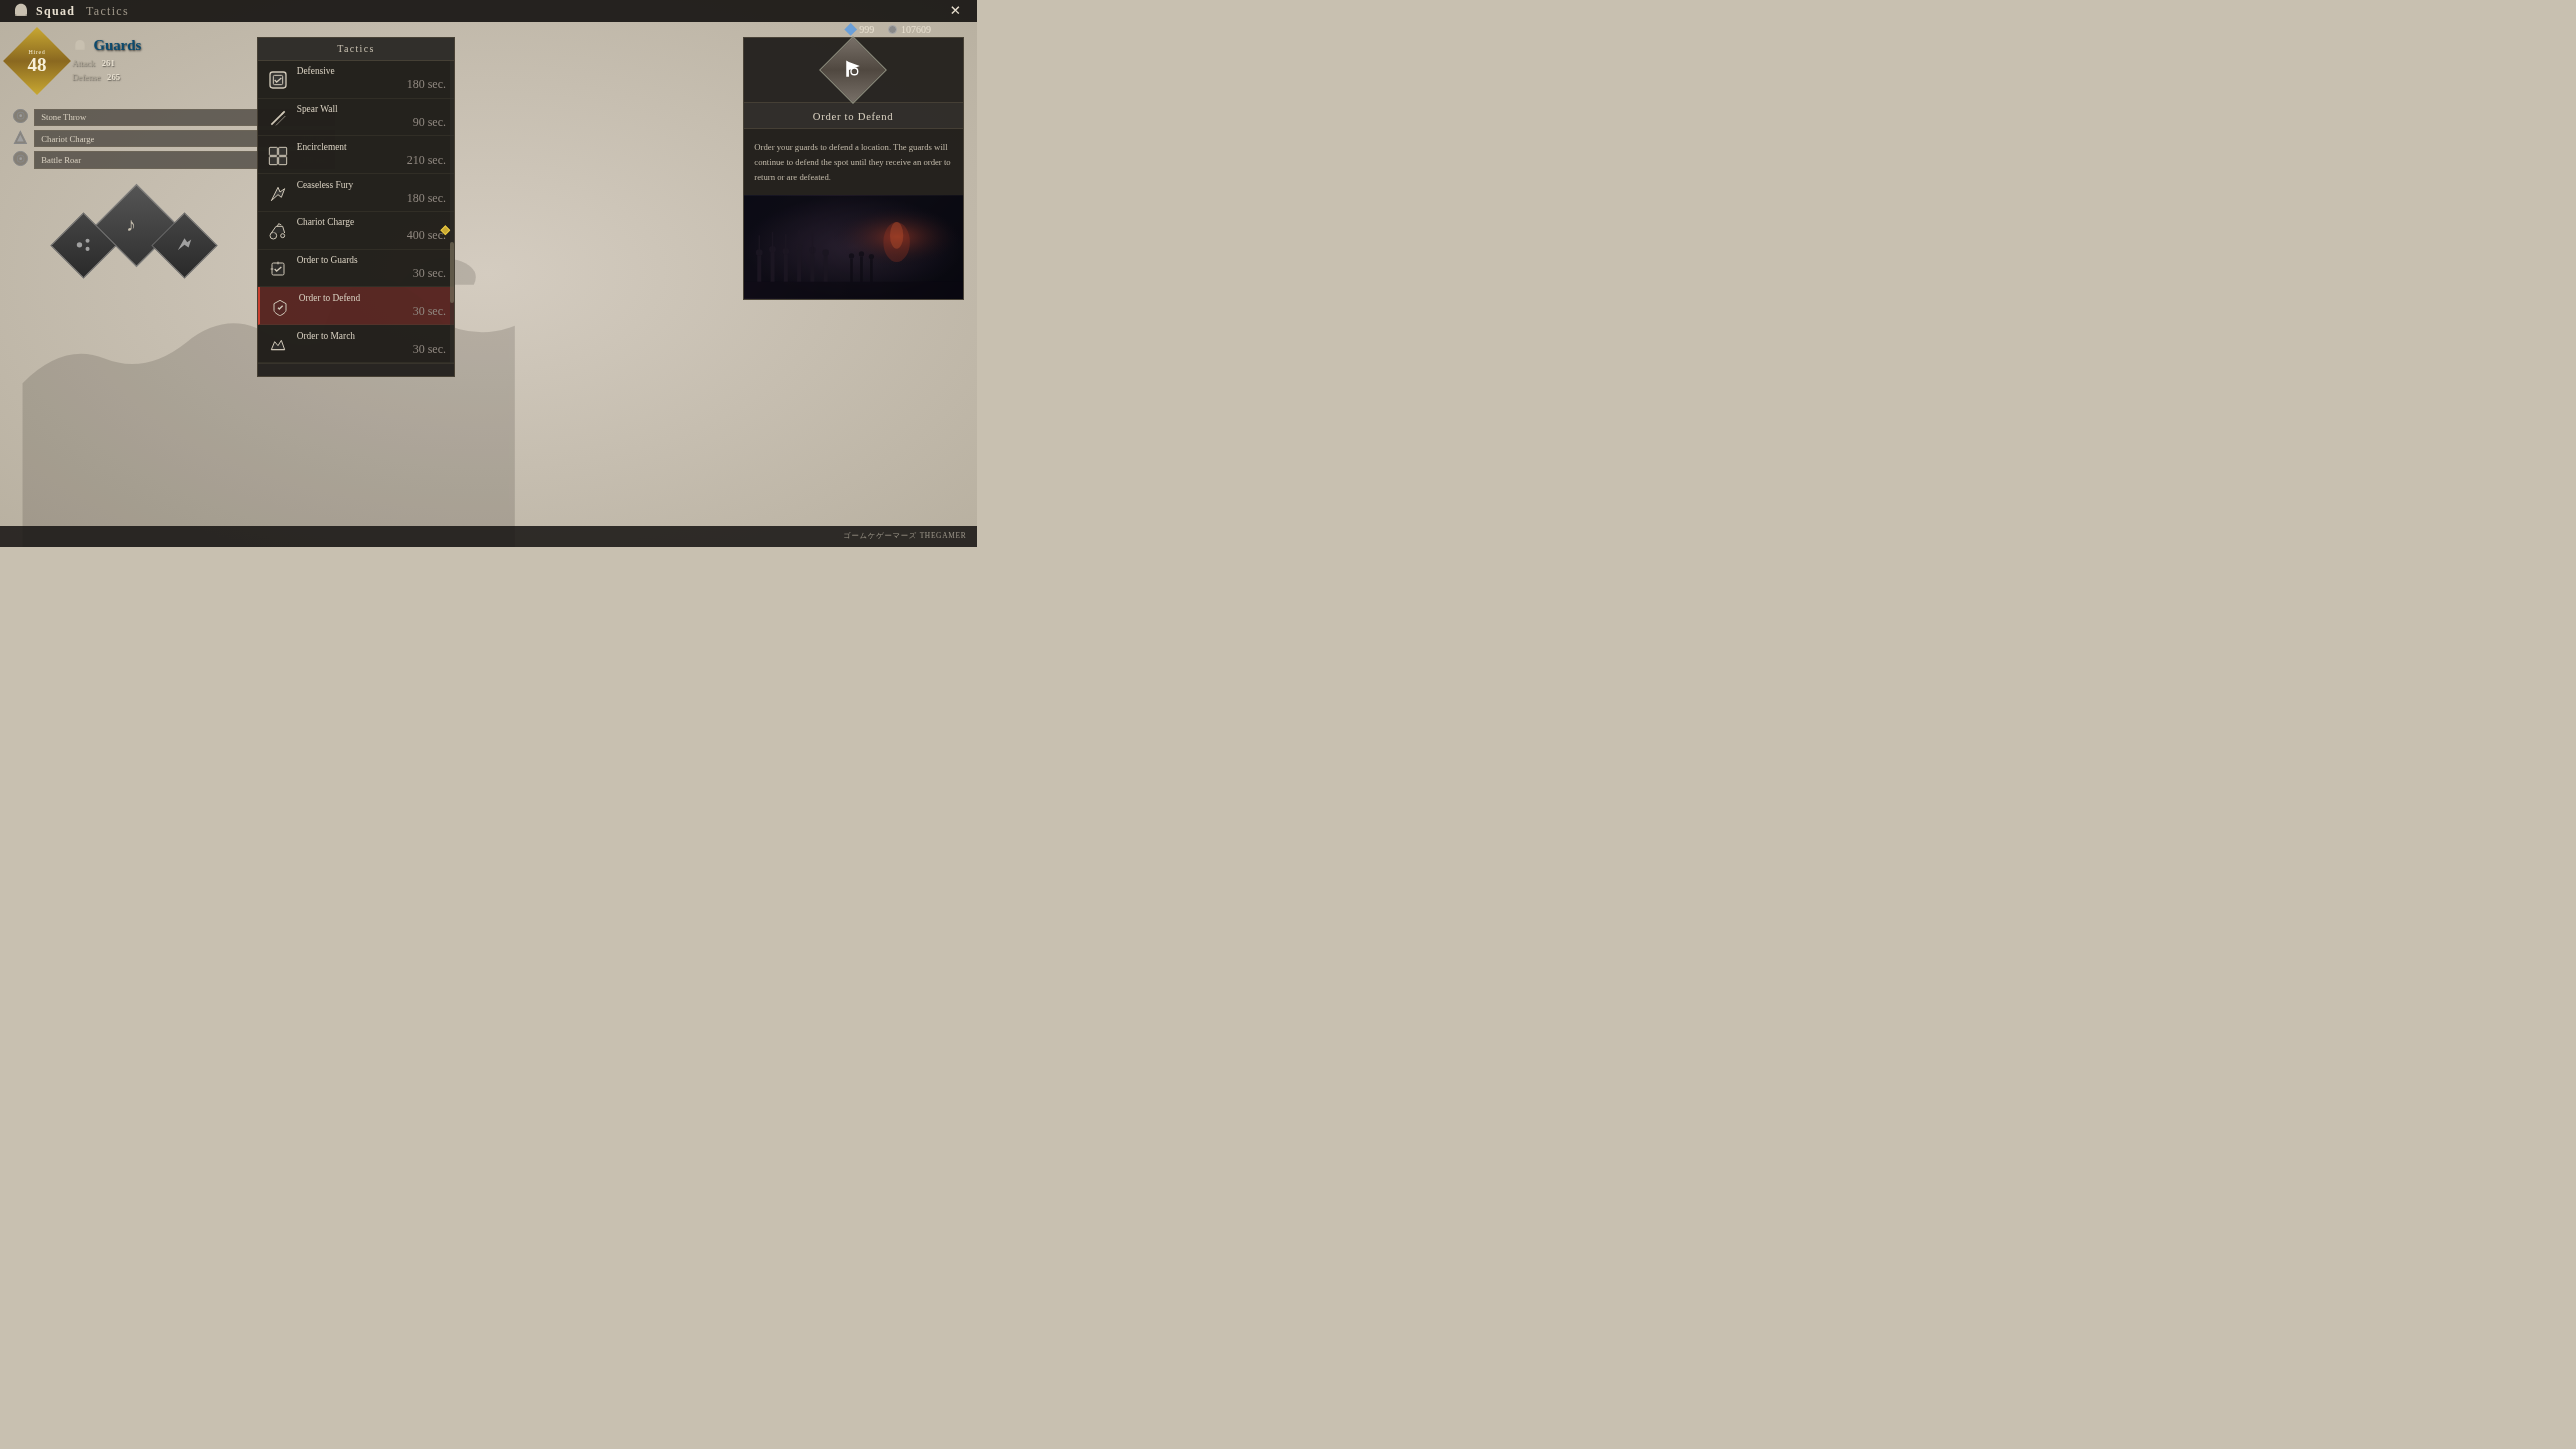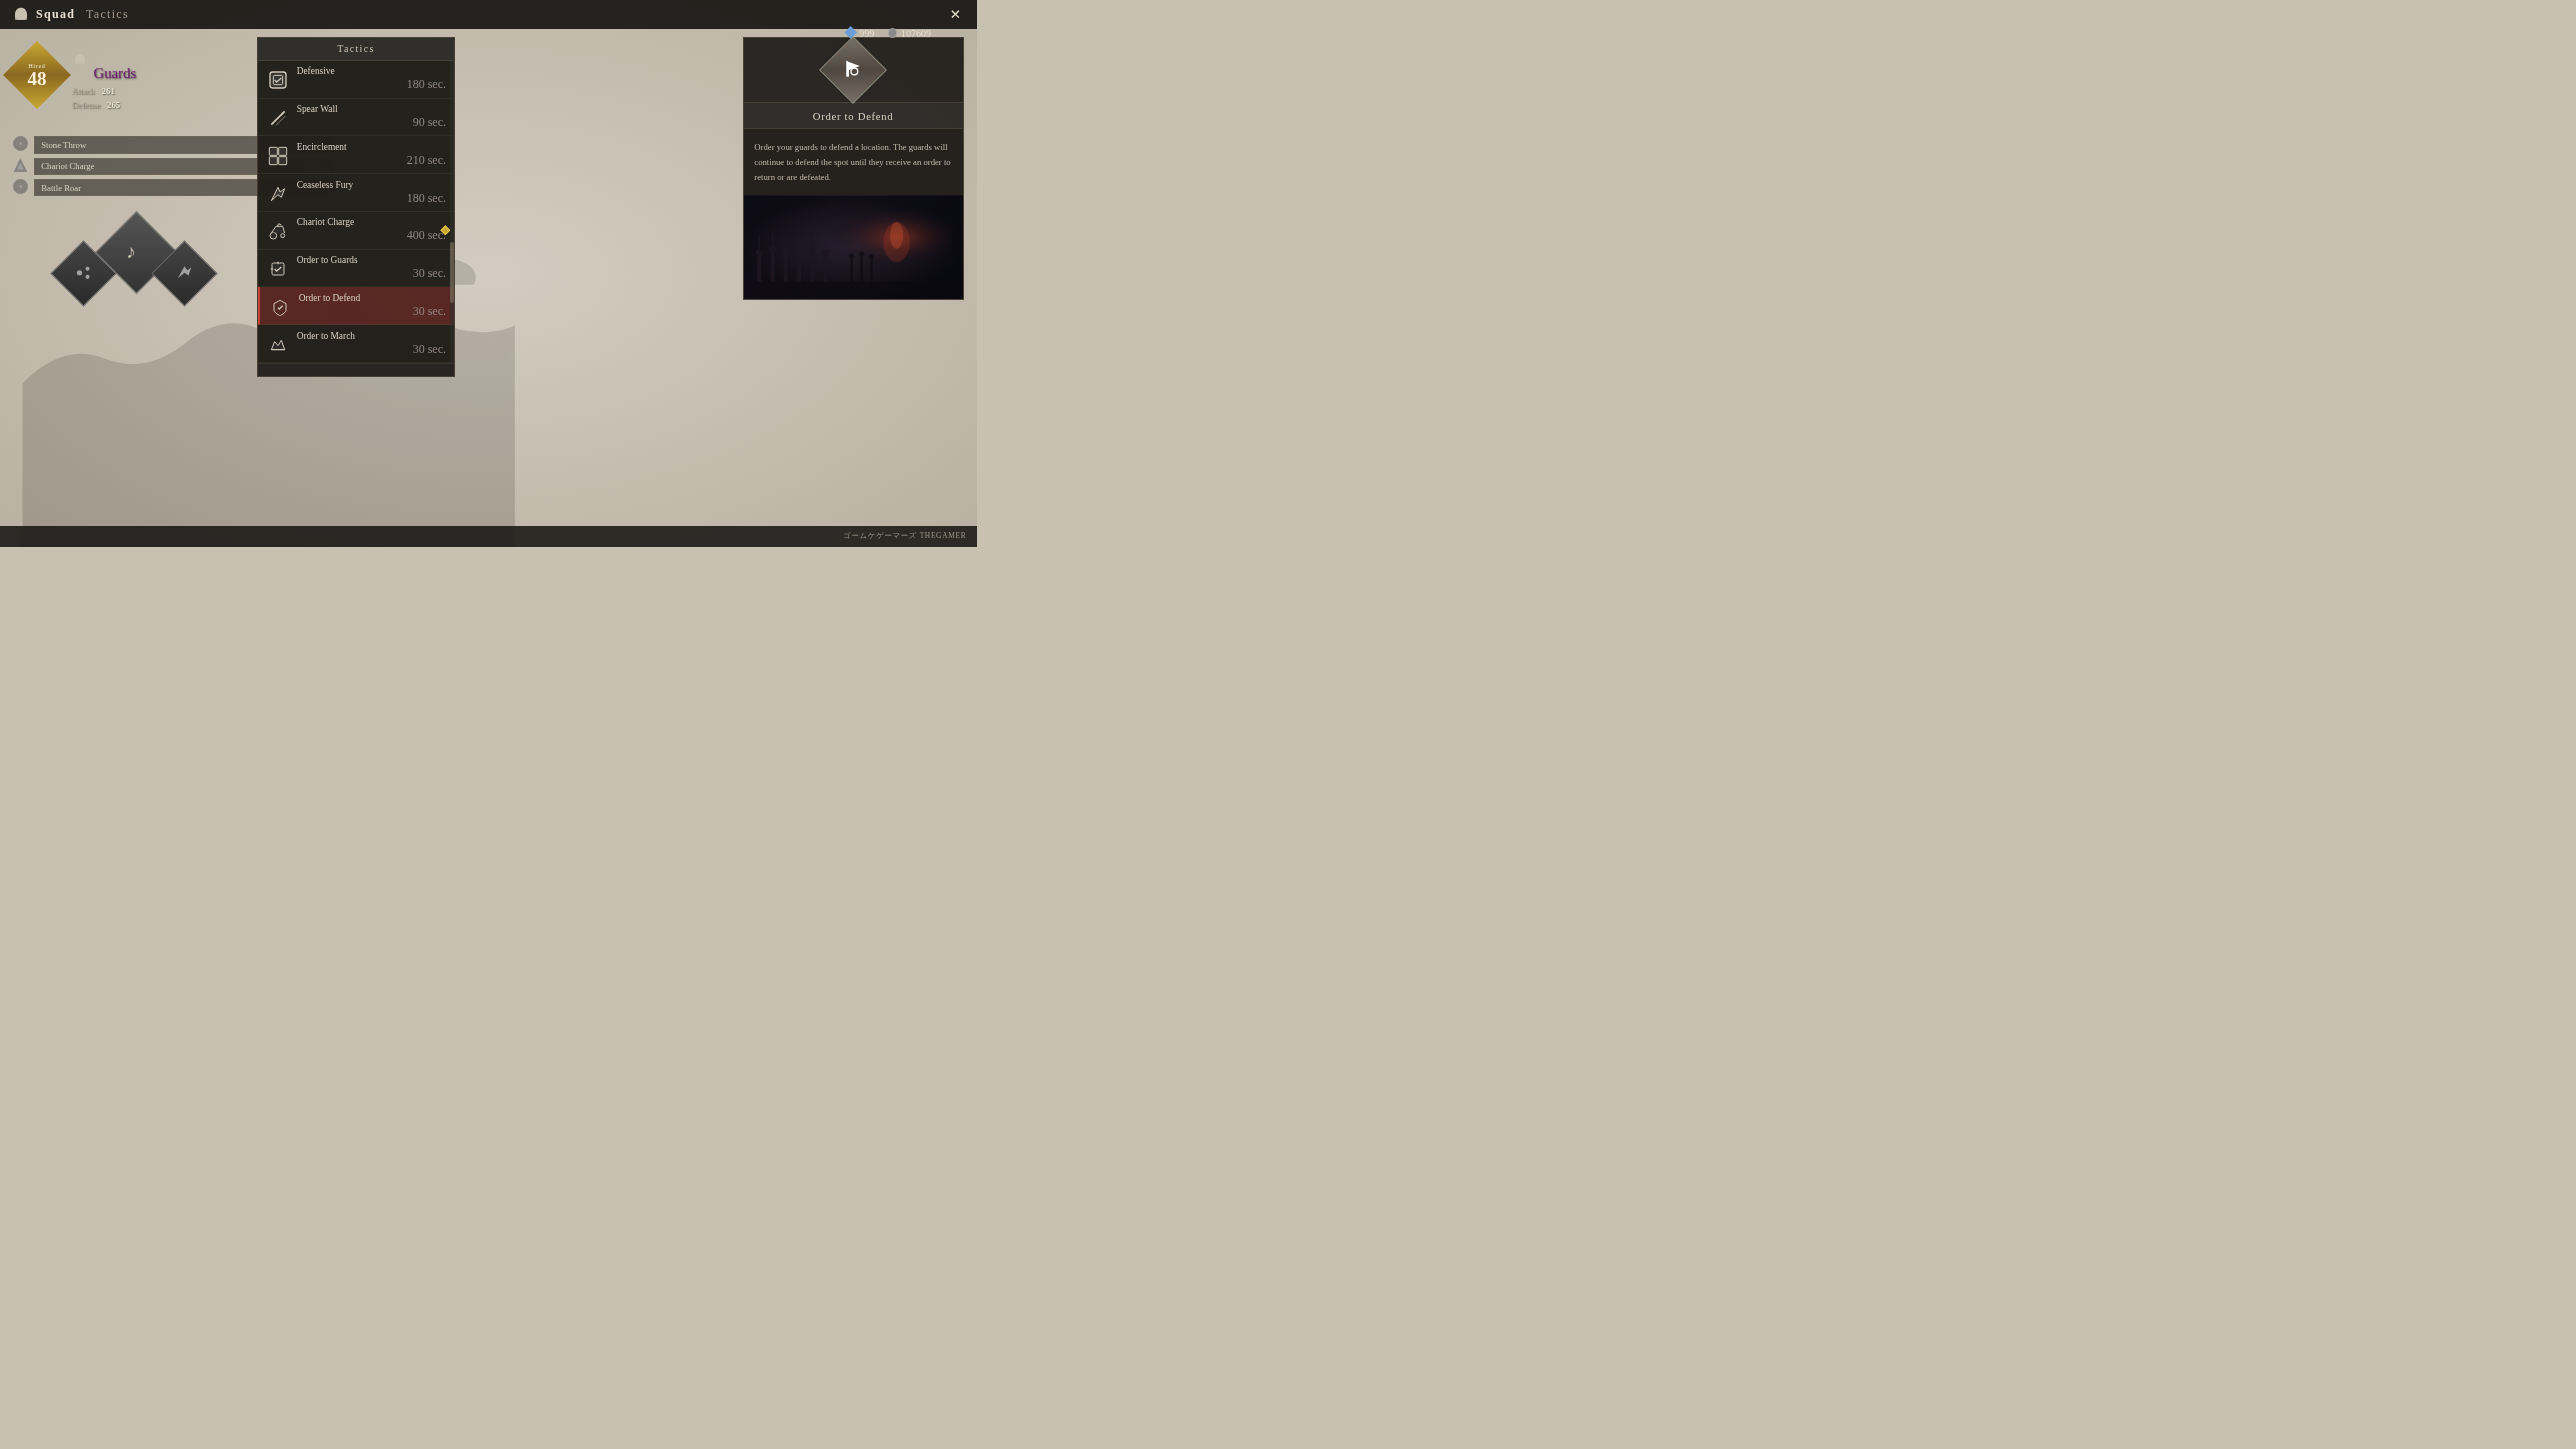--- a/index.html
+++ b/index.html
@@ -35,21 +35,21 @@
       width: 100%;
       height: 100%;
     }
 
     
     .top-bar {
       position: absolute;
       top: 0;
       left: 0;
       right: 0;
-      height: 29px;
+      height: 22px;
       background: rgba(20, 18, 16, 0.9);
       display: flex;
       align-items: center;
       padding: 0 10.7px;
       z-index: 100;
     }
 
     .top-bar-logo {
       display: flex;
       align-items: center;
@@ -159,25 +159,24 @@
       gap: 2.7px;
     }
 
     .unit-name-row {
       display: flex;
       align-items: center;
       gap: 5.4px;
     }
 
     .unit-name {
-      color: #701a75;
+      color: #0c4a6e;
       font-size: 14.8px;
-      font-weight: normal;
+      font-weight: bold;
       text-shadow: 0.7px 0.7px 2px rgba(0,0,0,0.7);
-      margin-top: 28px;
     }
 
     .unit-stats {
       color: #d0c8b8;
       font-size: 8.7px;
       line-height: 1.6;
       text-shadow: 0.7px 0.7px 1.3px rgba(0,0,0,0.5);
     }
 
     .stat-label {

